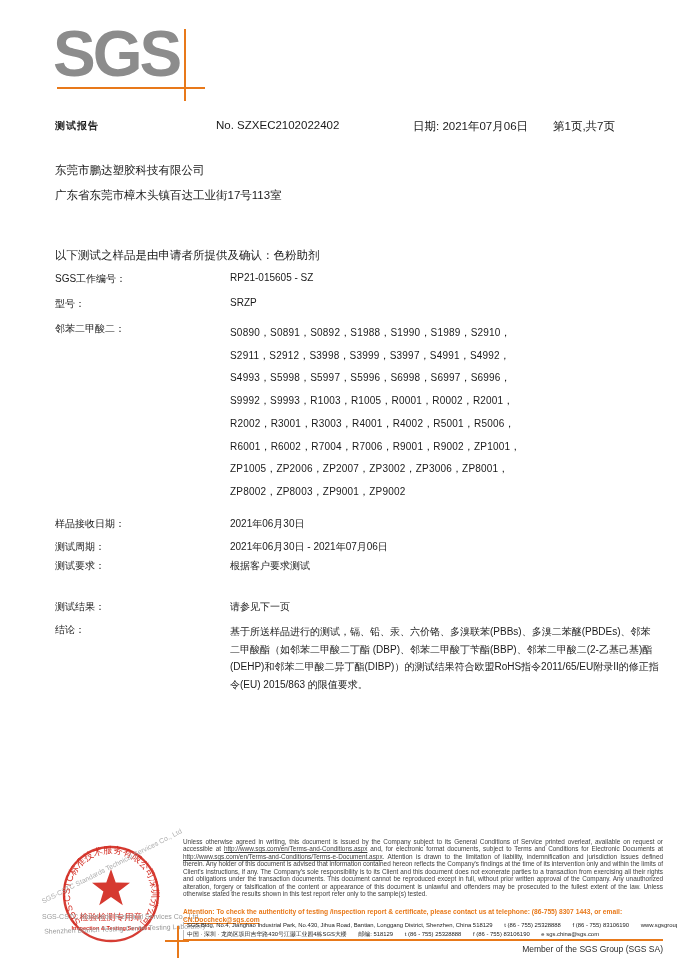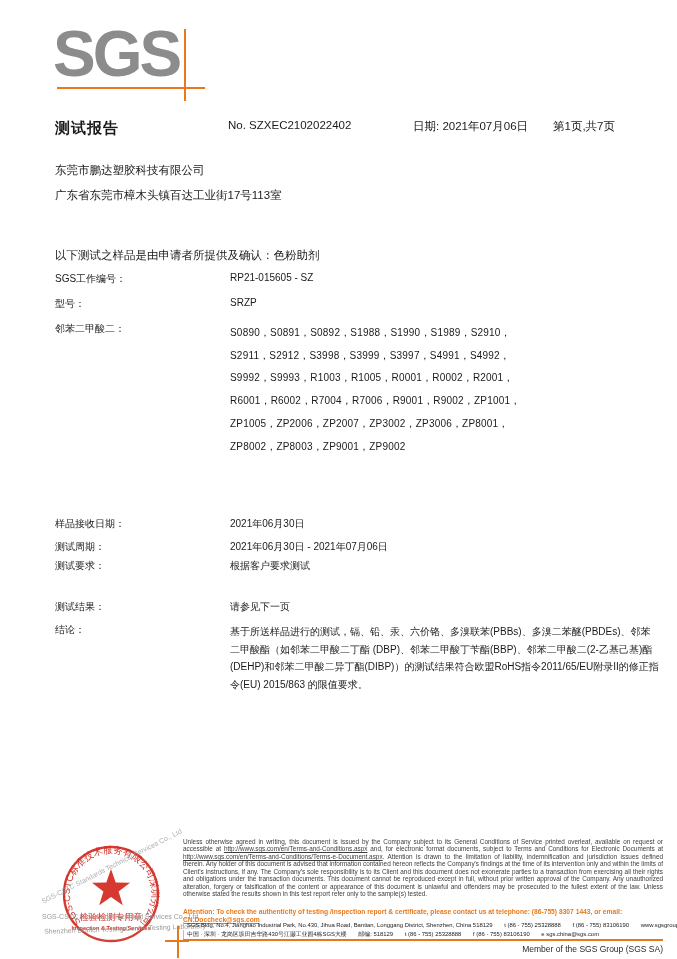--- a/index.html
+++ b/index.html
@@ -11,22 +11,22 @@
   
   .logo-text{
     position:absolute;left:53px;top:22px;
     font-size:64px;font-weight:800;letter-spacing:-3px;color:#8c8c8c;
     line-height:64px;transform:scaleY(1.02);
   }
   .logo-underline{position:absolute;left:57px;top:87px;width:148px;height:2px;background:#e8791a;}
   .logo-vline{position:absolute;left:184px;top:29px;width:2px;height:72px;background:#e8791a;}
   
   .hdr{position:absolute;top:119px;font-size:11.5px;white-space:nowrap;}
-  .hdr.title{left:55px;font-size:15px;font-weight:bold;letter-spacing:1px;}
-  .hdr.no{left:228px;}
+  .hdr.title{left:55px;font-size:10px;font-weight:bold;letter-spacing:1px;}
+  .hdr.no{left:216px;}
   .hdr.date{left:413px;}
   .hdr.pages{left:553px;}
   
   .applicant{position:absolute;left:55px;top:158px;font-size:11.5px;line-height:25px;}
   
   .intro{position:absolute;left:55px;top:248px;font-size:11.5px;}
   
   .row{position:absolute;left:55px;width:608px;font-size:10px;}
   .row .lbl{display:inline-block;width:175px;vertical-align:top;}
   .row .val{display:inline-block;width:430px;vertical-align:top;}
@@ -93,21 +93,23 @@
   <div class="row r0">
     <span class="lbl">SGS工作编号：</span><span class="val">RP21-015605 - SZ</span>
   </div>
   <div class="row r1">
     <span class="lbl">型号：</span><span class="val">SRZP</span>
   </div>
   <div class="row r2">
     <span class="lbl">邻苯二甲酸二：</span><span class="val codes">
       <span>S0890，S0891，S0892，S1988，S1990，S1989，S2910，</span>
       <span>S2911，S2912，S3998，S3999，S3997，S4991，S4992，</span>
+      <span>S4993，S5998，S5997，S5996，S6998，S6997，S6996，</span>
       <span>S9992，S9993，R1003，R1005，R0001，R0002，R2001，</span>
+      <span>R2002，R3001，R3003，R4001，R4002，R5001，R5006，</span>
       <span>R6001，R6002，R7004，R7006，R9001，R9002，ZP1001，</span>
       <span>ZP1005，ZP2006，ZP2007，ZP3002，ZP3006，ZP8001，</span>
       <span>ZP8002，ZP8003，ZP9001，ZP9002</span>
     </span>
   </div>
   <div class="row r3">
     <span class="lbl">样品接收日期：</span><span class="val">2021年06月30日</span>
   </div>
   <div class="row r4">
     <span class="lbl">测试周期：</span><span class="val">2021年06月30日 - 2021年07月06日</span>

